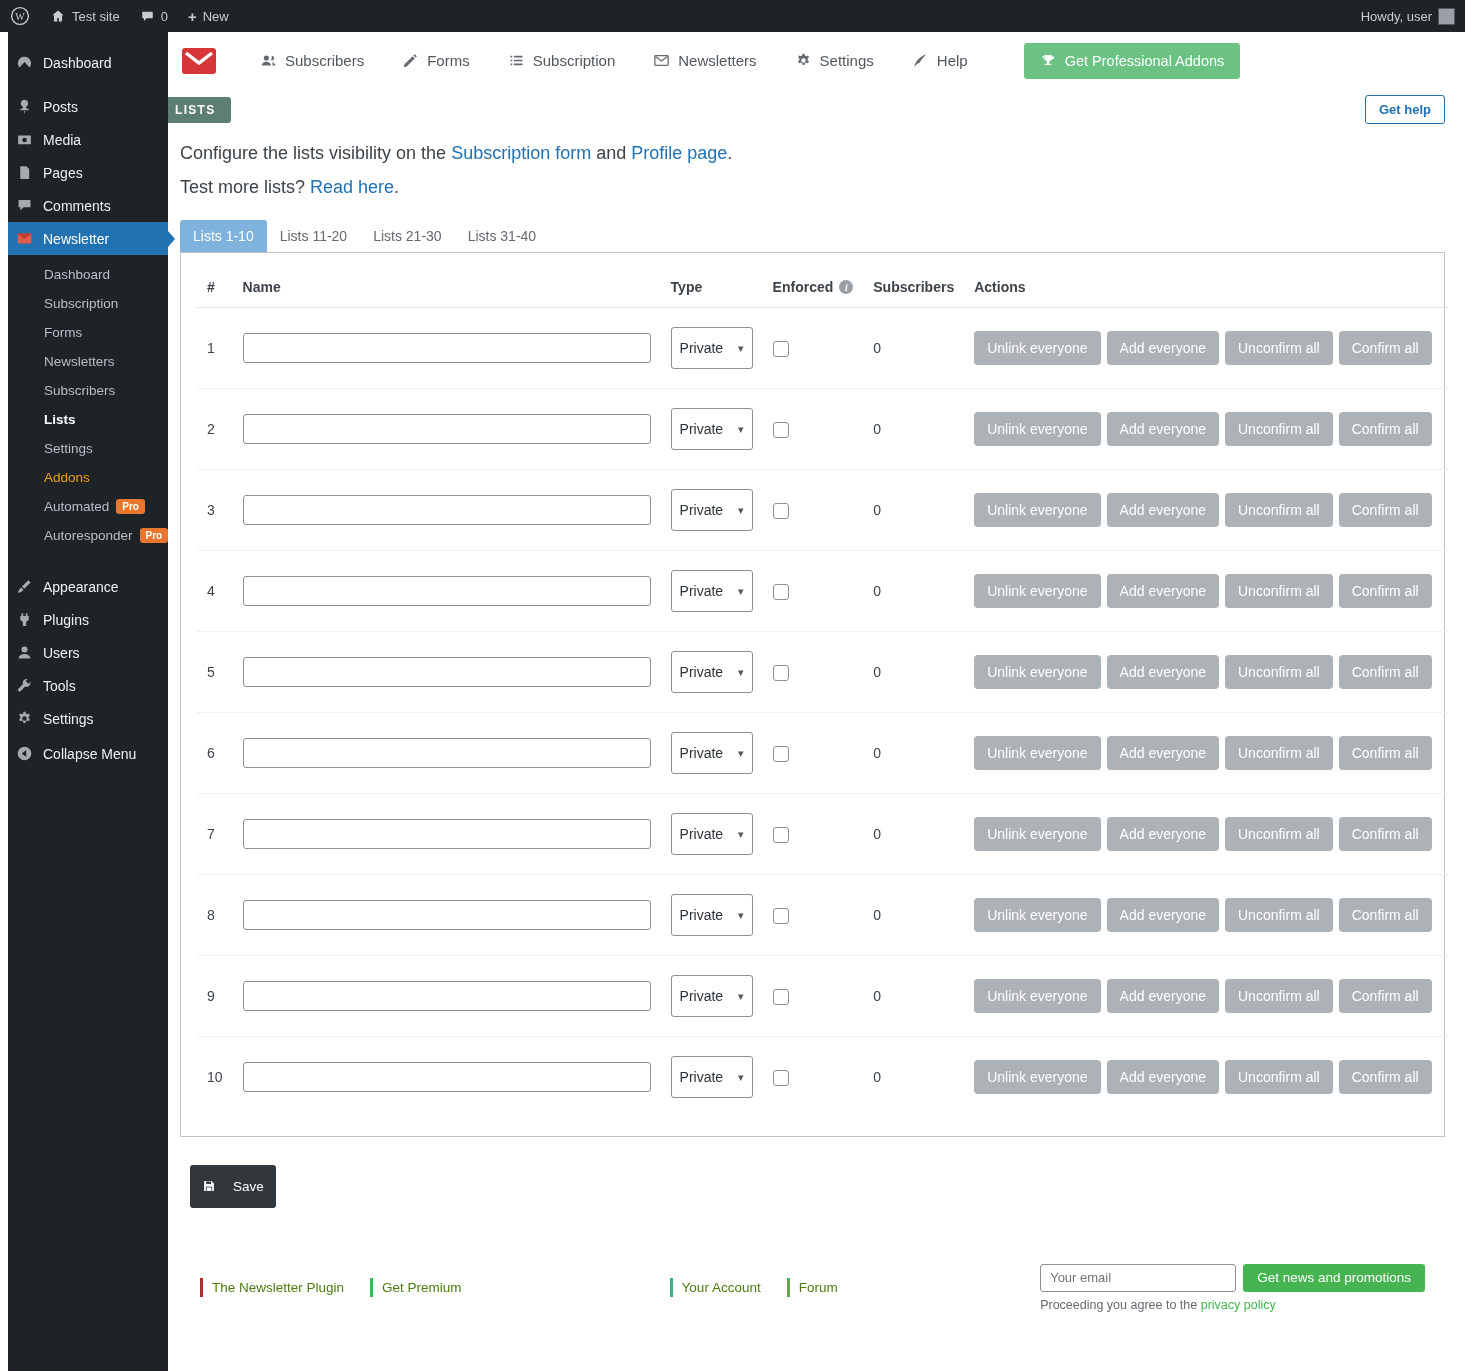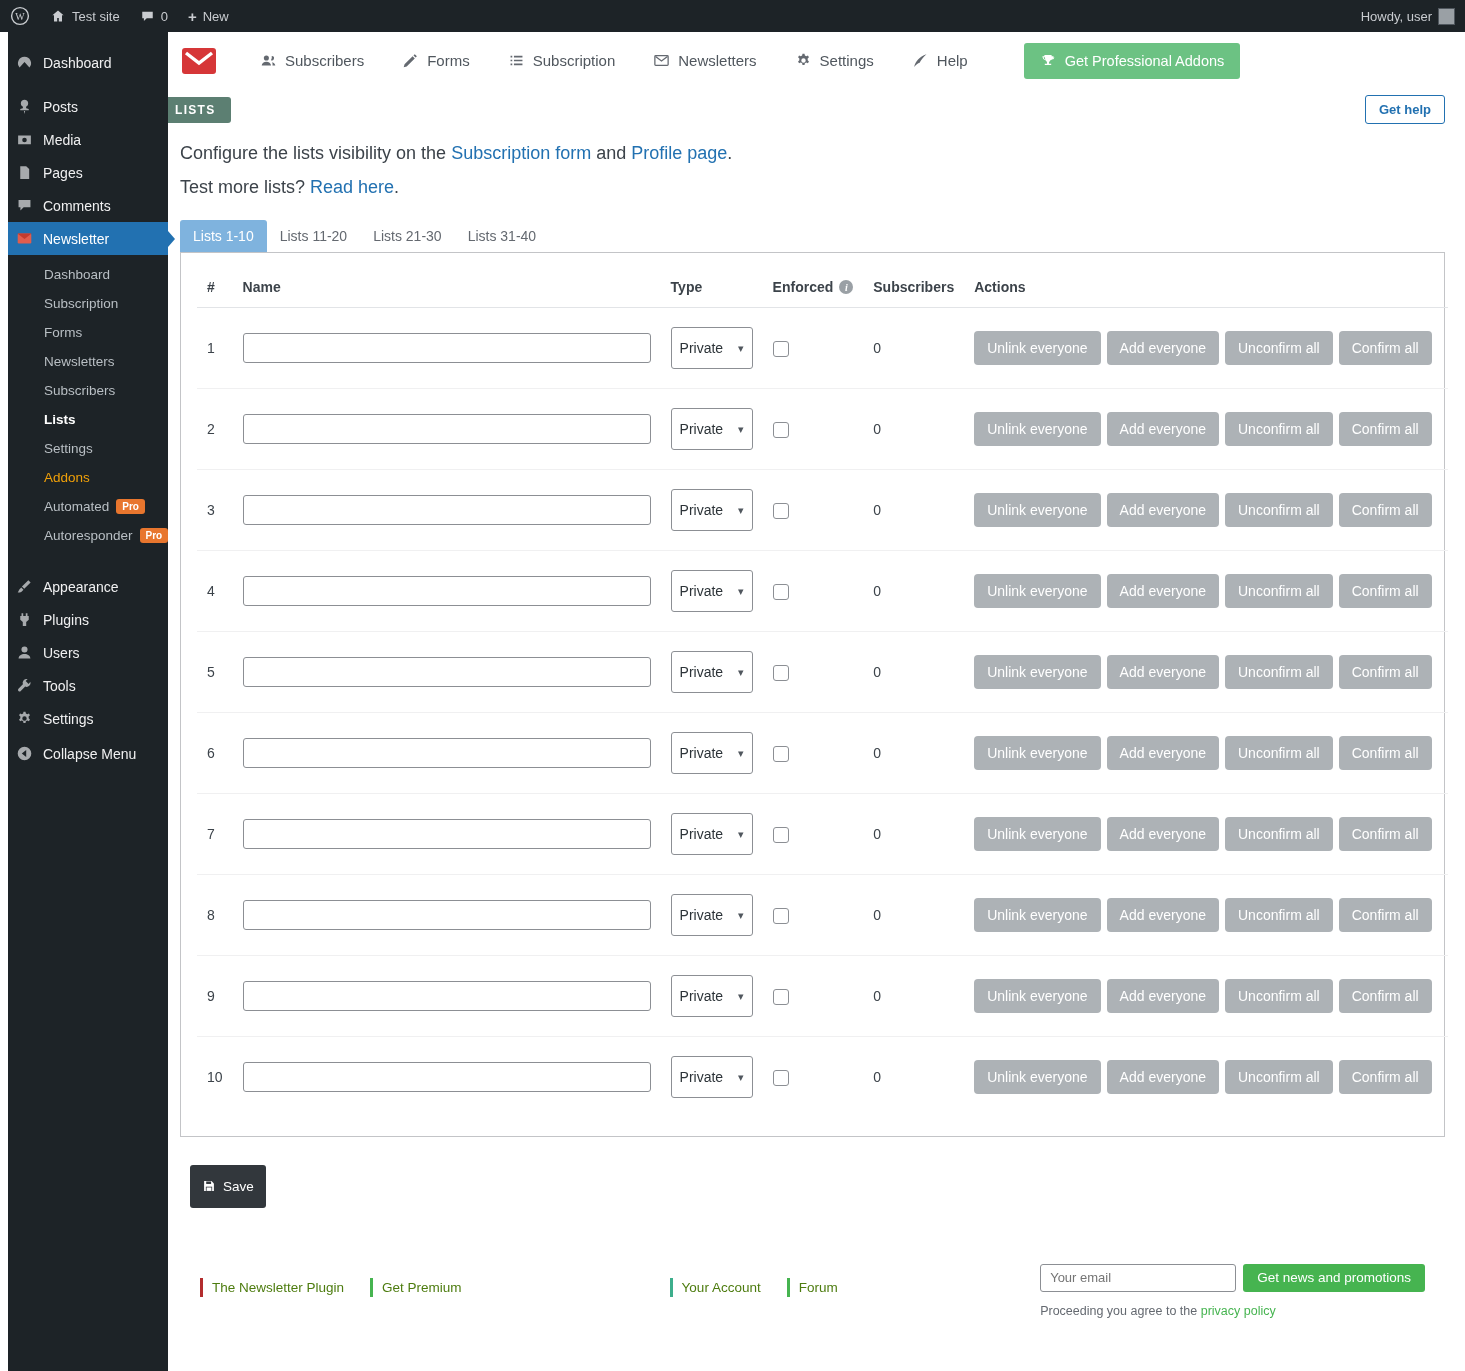--- a/index.html
+++ b/index.html
@@ -94,37 +94,37 @@
     font-family: "Liberation Serif", serif; font-style: italic;
   }
   .actions-cell { white-space: nowrap; }
   .action-btn {
     background: #adb2b6; border: none; color: #fff; font-size: 14px; font-family: inherit;
     padding: 9px 13px; border-radius: 4px; margin-right: 6px; cursor: pointer; white-space: nowrap;
   }
 
   .save-row { margin-top: 28px; }
   .save-btn {
-    margin-left: 10px; display: inline-flex; align-items: center; gap: 7px;
+    margin-left: 10px; display: inline-flex; align-items: center; gap: 17px;
     background: #32373c; color: #fff; border: none; font-size: 13.5px; font-family: inherit;
     padding: 14px 12px; border-radius: 3px; cursor: pointer;
   }
 
   
   .footer { margin-top: 56px; padding: 0 20px; }
   .footer-top { display: flex; justify-content: space-between; align-items: flex-start; }
   .footer-links { display: flex; align-items: center; padding-top: 14px; }
   .flink { border-left: 3px solid #46b450; padding: 2px 0 2px 9px; margin-right: 26px; font-size: 13.5px; color: #4d7c0f; cursor: pointer; }
   .flink.c-red { border-color: #b32d2e; }
   .flink.c-teal { border-color: #3dae8c; }
   .flink.gap { margin-left: 182px; }
   .subscribe-row { display: flex; gap: 7px; }
   .email-input { width: 196px; height: 28px; border: 1px solid #8c8f94; border-radius: 3px; padding: 0 9px; font-size: 13px; font-family: inherit; }
   .subscribe-btn { background: #46b450; color: #fff; border: none; border-radius: 3px; font-size: 13.5px; font-family: inherit; padding: 0 14px; height: 28px; cursor: pointer; }
-  .privacy { font-size: 12.5px; color: #646970; margin-top: 12px; }
+  .privacy { font-size: 12.5px; color: #646970; margin-top: 6px; }
   .privacy a { color: #46b450; text-decoration: none; cursor: pointer; }
   .footer-bottom { display: flex; justify-content: space-between; margin-top: 16px; font-size: 13px; color: #50575e; }
   .thanks a { color: #2271b1; text-decoration: underline; cursor: pointer; }
 </style>
 </head>
 <body>
 
 <div class="admin-bar">
   <div class="ab-group">
     <div class="ab-item">

